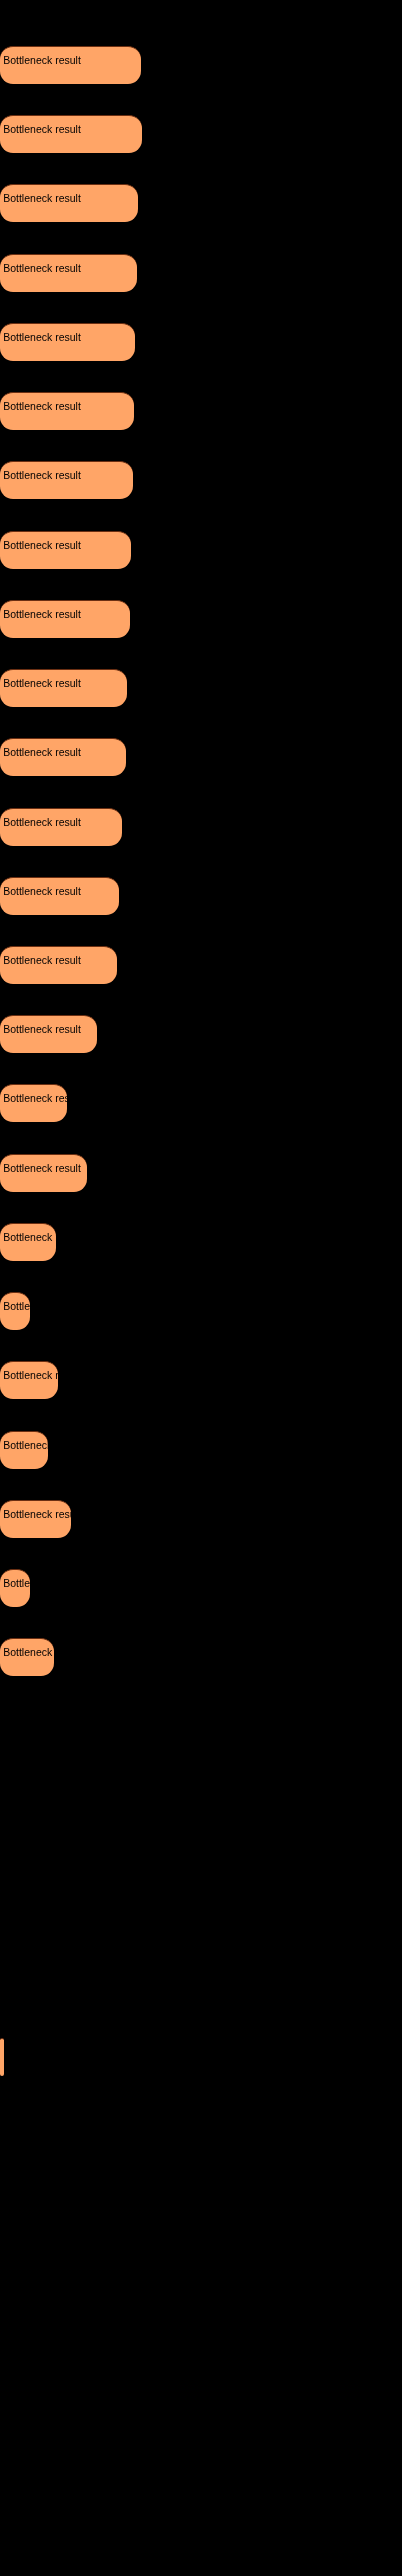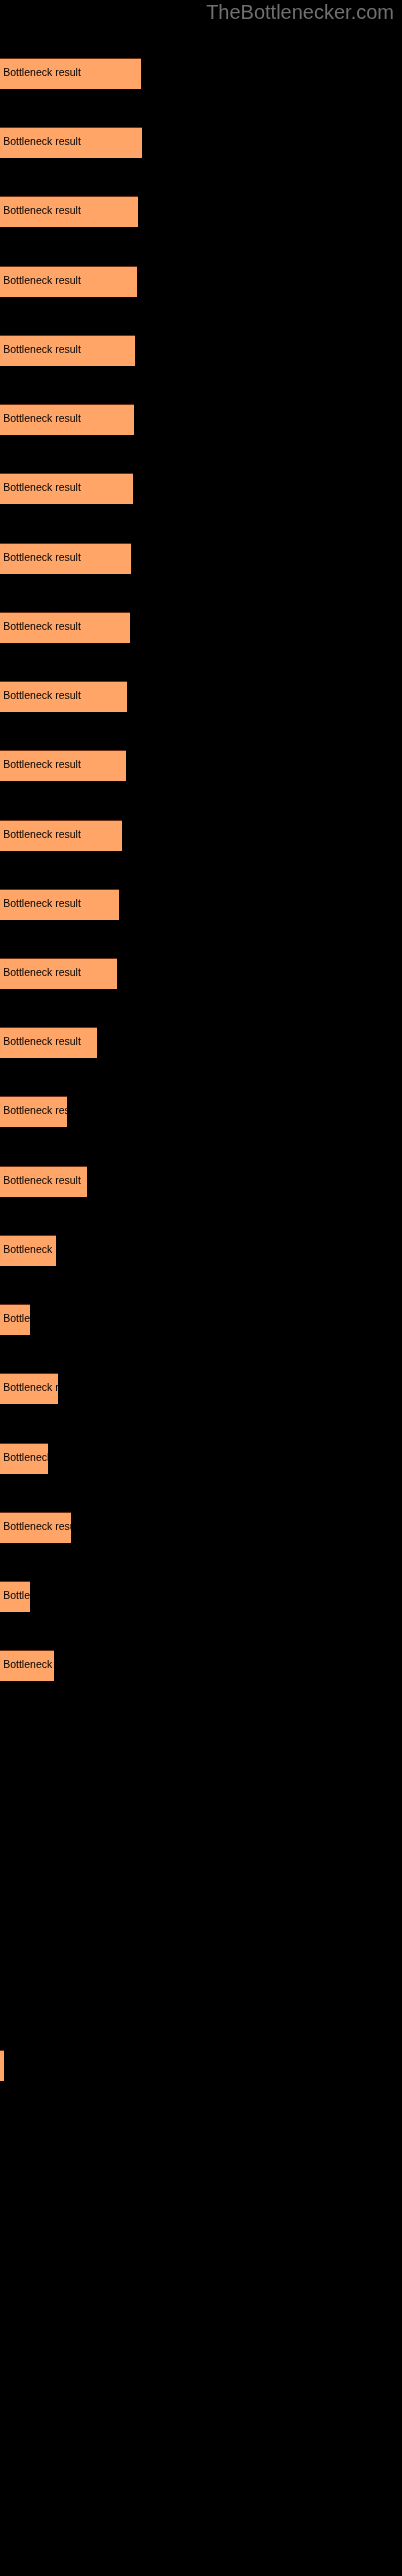--- a/index.html
+++ b/index.html
@@ -42,46 +42,46 @@
     height: 2528px;
   }
   .bar-row {
     position: absolute;
     left: 0px;
     height: 26px;
   }
   .bar {
     position: absolute;
     left: 0;
-    top: 12px;
-    height: 31px;
+    top: 0;
+    height: 38px;
     background: #FFA567;
     border-top: 0.8px solid #6b2f12;
     box-sizing: border-box;
     overflow: hidden;
+    border-radius: 13px;
   }
   .bar-label {
     position: absolute;
     left: 3.2px;
     top: 0px;
     height: 26px;
     line-height: 26px;
     color: #000000;
     font-size: 10.5px;
     font-family: "Liberation Sans", sans-serif;
     white-space: nowrap;
     pointer-events: none;
   }
 </style>
 </head>
 <body>
 
 <div id="page-root">
 
-  <div class="site-title">TheBottlenecker.com</div>
 
   <div class="chart-area" id="chart-area">
       <div class="bar-row" style="top: 0px; width: 141px;">
         <div class="bar" style="width: 141px; background: rgb(255, 165, 103); border-top-color: rgb(107, 47, 18);">
           <span class="bar-label" style="color: rgb(0, 0, 0);">Bottleneck result</span>
         </div>
       </div>
       <div class="bar-row" style="top: 69px; width: 142px;">
         <div class="bar" style="width: 142px; background: rgb(255, 165, 103); border-top-color: rgb(107, 47, 18);">
           <span class="bar-label" style="color: rgb(0, 0, 0);">Bottleneck result</span>

